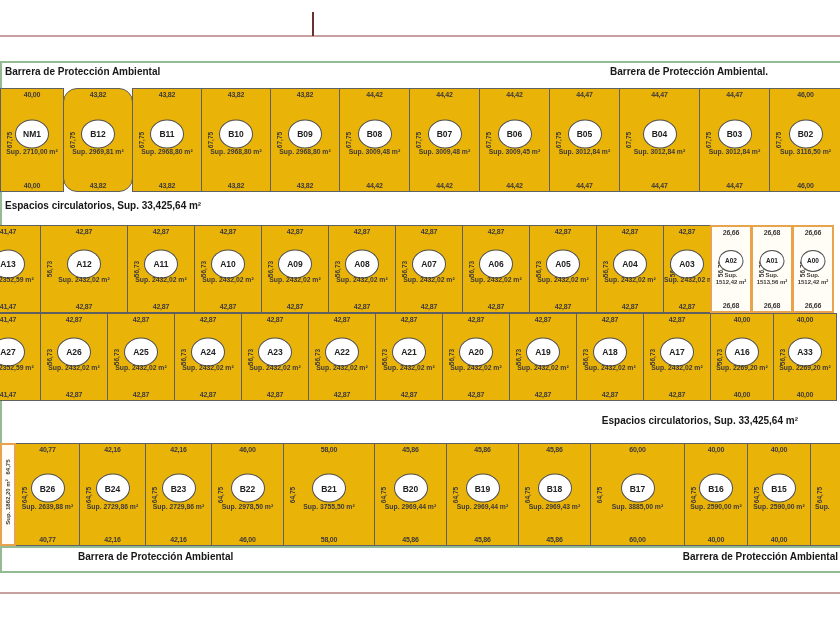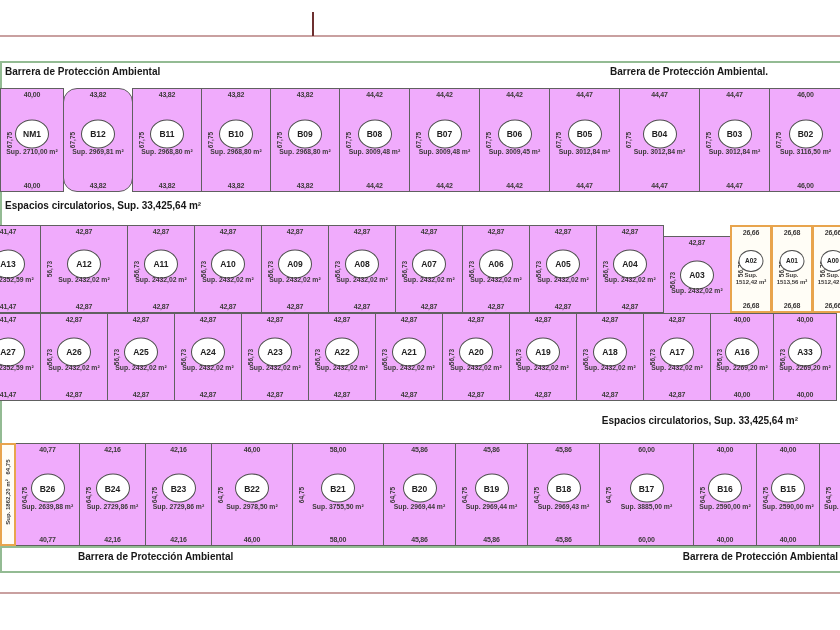--- a/index.html
+++ b/index.html
@@ -12,21 +12,21 @@
   .pink{background:var(--pink,#c9a0a0);height:2px;}
   .green{background:var(--green,#93bb93);height:2px;}
   .vgreen{position:absolute;width:2px;background:var(--green,#93bb93);}
   .tick{position:absolute;width:2px;background:var(--tick,#6d3030);}
 
   
   .lbl{position:absolute;font-weight:700;font-size:10px;color:#171717;white-space:nowrap;}
 
   
   .prow{position:absolute;display:flex;align-items:stretch;}
-  .cell{position:relative;flex:0 0 auto;height:100%;background:#f0abfc;
+  .cell{position:relative;flex:0 0 auto;height:100%;background:#eab308;
         border:1px solid var(--line,#606060);box-sizing:border-box;}
   .cell + .cell{margin-left:-1px;}
   .cell.hl{border:2px solid var(--orange,#e8a44d);background:#fffdf6;z-index:2;}
 
   .tdim,.bdim{position:absolute;left:0;right:0;text-align:center;font-size:7px;font-weight:600;
               color:#3d3a3a;letter-spacing:-0.2px;white-space:nowrap;}
   .tdim{top:2px;} .bdim{bottom:2px;}
   .sdim{position:absolute;top:50%;left:8px;transform:translate(-50%,-50%) rotate(-90deg);
         font-size:6.5px;font-weight:600;color:#3d3a3a;white-space:nowrap;}
   .circle{position:absolute;left:50%;top:44%;transform:translate(-50%,-50%);
@@ -215,21 +215,21 @@
         <span class="area">Sup. 2432,02 m²</span>
         <span class="bdim">42,87</span>
       </div>
       <div class="cell" style="width: 68px;">
         <span class="tdim">42,87</span>
         <span class="sdim">56,73</span>
         <span class="circle">A04</span>
         <span class="area">Sup. 2432,02 m²</span>
         <span class="bdim">42,87</span>
       </div>
-      <div class="cell" style="width: 68px; margin-top: 11px;">
+      <div class="cell" style="width: 48px;">
         <span class="tdim">42,87</span>
         <span class="sdim">56,73</span>
         <span class="circle">A03</span>
         <span class="area">Sup. 2432,02 m²</span>
         <span class="bdim">42,87</span>
       </div>
       <div class="cell hl sm" style="width: 42px;">
         <span class="tdim">26,66</span>
         <span class="sdim">56,73</span>
         <span class="circle">A02</span>
@@ -362,21 +362,21 @@
         <span class="area">Sup. 2729,86 m²</span>
         <span class="bdim">42,16</span>
       </div>
       <div class="cell" style="width: 67px;">
         <span class="tdim">42,16</span>
         <span class="sdim">64,75</span>
         <span class="circle">B23</span>
         <span class="area">Sup. 2729,86 m²</span>
         <span class="bdim">42,16</span>
       </div>
-      <div class="cell" style="width: 82px; padding-left: 45px;">
+      <div class="cell" style="width: 73px; padding-left: 45px;">
         <span class="tdim">46,00</span>
         <span class="sdim">64,75</span>
         <span class="circle">B22</span>
         <span class="area">Sup. 2978,50 m²</span>
         <span class="bdim">46,00</span>
       </div>
       <div class="cell" style="width: 92px;">
         <span class="tdim">58,00</span>
         <span class="sdim">64,75</span>
         <span class="circle">B21</span>

